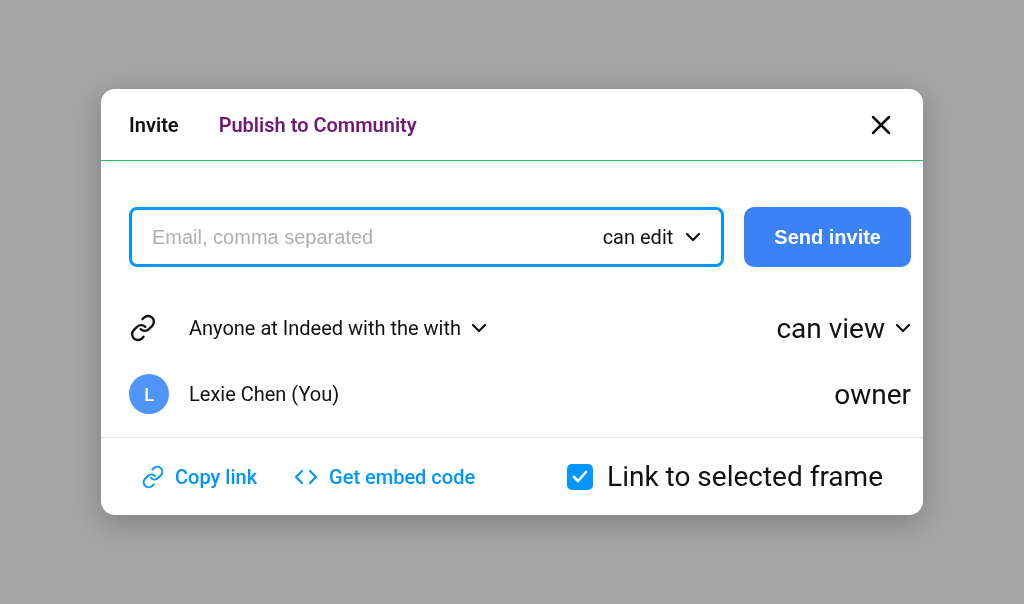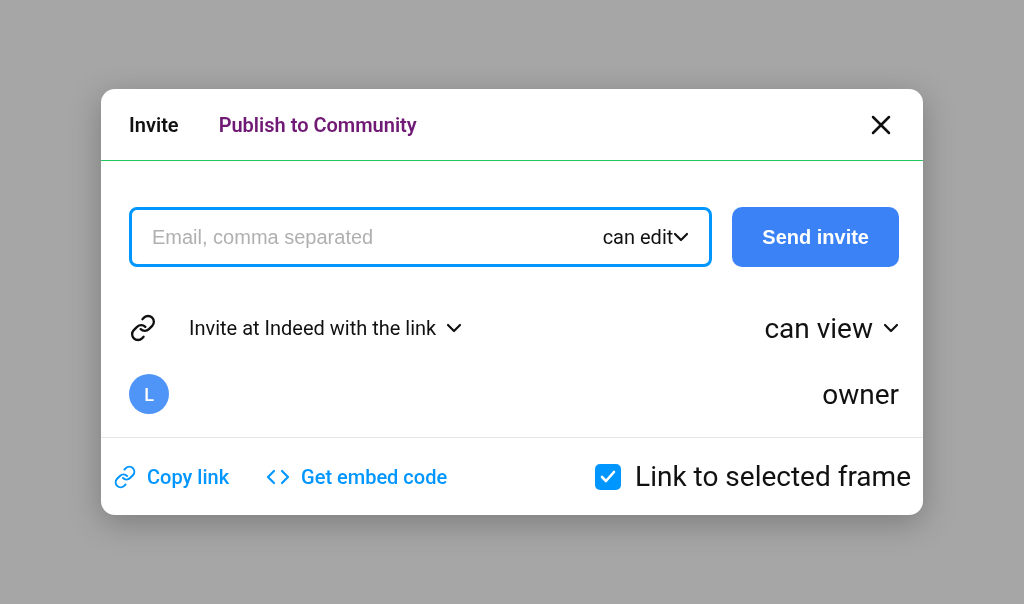--- a/index.html
+++ b/index.html
@@ -45,21 +45,21 @@
     .close-btn {
       margin-left: auto;
       cursor: pointer;
       width: 28px;
       height: 28px;
       display: flex;
       align-items: center;
       justify-content: center;
     }
     .body {
-      padding: 30px 24px 10px 28px;
+      padding: 30px 12px 10px 28px;
       margin-top: 16px;
     }
     .invite-row {
       display: flex;
       gap: 20px;
       align-items: stretch;
       margin-bottom: 28px;
     }
     .email-field {
       flex: 1;
@@ -76,21 +76,21 @@
       outline: none;
       font-size: 20px;
       color: #333;
     }
     .email-input::placeholder {
       color: #b0b0b0;
     }
     .perm-select {
       display: flex;
       align-items: center;
-      gap: 0;
+      gap: 12px;
       font-size: 20px;
       color: #111;
       cursor: pointer;
     }
     .send-btn {
       background: #3b82f6;
       color: #fff;
       font-size: 20px;
       font-weight: 700;
       border: none;
@@ -135,21 +135,21 @@
       color: #fff;
       display: flex;
       align-items: center;
       justify-content: center;
       font-size: 18px;
       font-weight: 500;
       flex-shrink: 0;
     }
     .footer {
       border-top: 1px solid #e6e6e6;
-      padding: 22px 12px;
+      padding: 22px 40px;
       display: flex;
       align-items: center;
     }
     .footer-action {
       display: flex;
       align-items: center;
       gap: 10px;
       color: #0096ff;
       font-size: 20px;
       font-weight: 500;
@@ -208,36 +208,39 @@
     </div>
 
     <div class="row">
       <div class="row-icon">
         <svg width="28" height="28" viewBox="0 0 24 24">
           <path d="M10 13a5 5 0 0 0 7.07 0l2.83-2.83a5 5 0 0 0-7.07-7.07L11.5 4.5" stroke="#111" stroke-width="2" fill="none" stroke-linecap="round" stroke-linejoin="round"></path>
           <path d="M14 11a5 5 0 0 0-7.07 0l-2.83 2.83a5 5 0 0 0 7.07 7.07L12.5 19.5" stroke="#111" stroke-width="2" fill="none" stroke-linecap="round" stroke-linejoin="round"></path>
         </svg>
       </div>
       <div class="row-label">
-        <span>Invite at Indeed with the link</span>
+        <span>Anyone at Indeed with the with</span>
         <svg width="16" height="10" viewBox="0 0 16 10">
           <path d="M2 2 L8 8 L14 2" stroke="#111" stroke-width="2.2" fill="none" stroke-linecap="round" stroke-linejoin="round"></path>
         </svg>
       </div>
       <div class="row-right">
         <span>can view</span>
         <svg width="16" height="10" viewBox="0 0 16 10">
           <path d="M2 2 L8 8 L14 2" stroke="#111" stroke-width="2.2" fill="none" stroke-linecap="round" stroke-linejoin="round"></path>
         </svg>
       </div>
     </div>
 
     <div class="row">
       <div class="avatar">
         <span>L</span>
+      </div>
+      <div class="row-label">
+        <span>Lexie Chen (You)</span>
       </div>
       <div class="row-right">
         <span>owner</span>
       </div>
     </div>
 
   </div>
 
   <div class="footer">
     <div class="footer-action">

